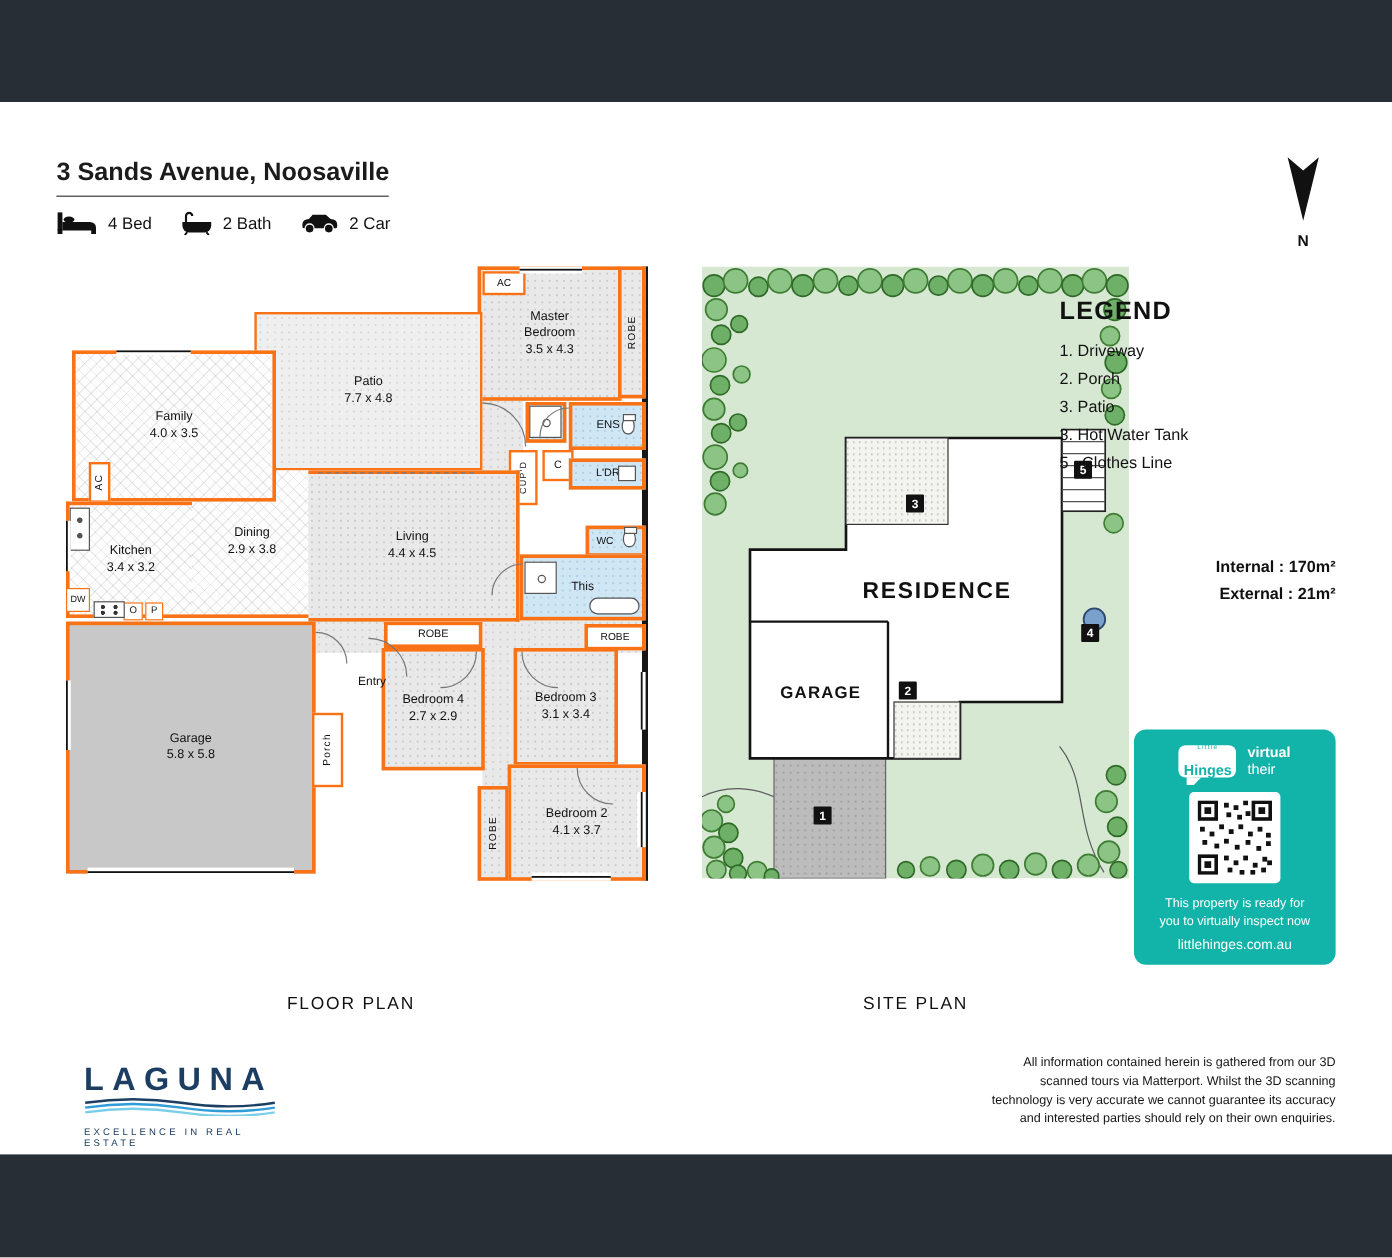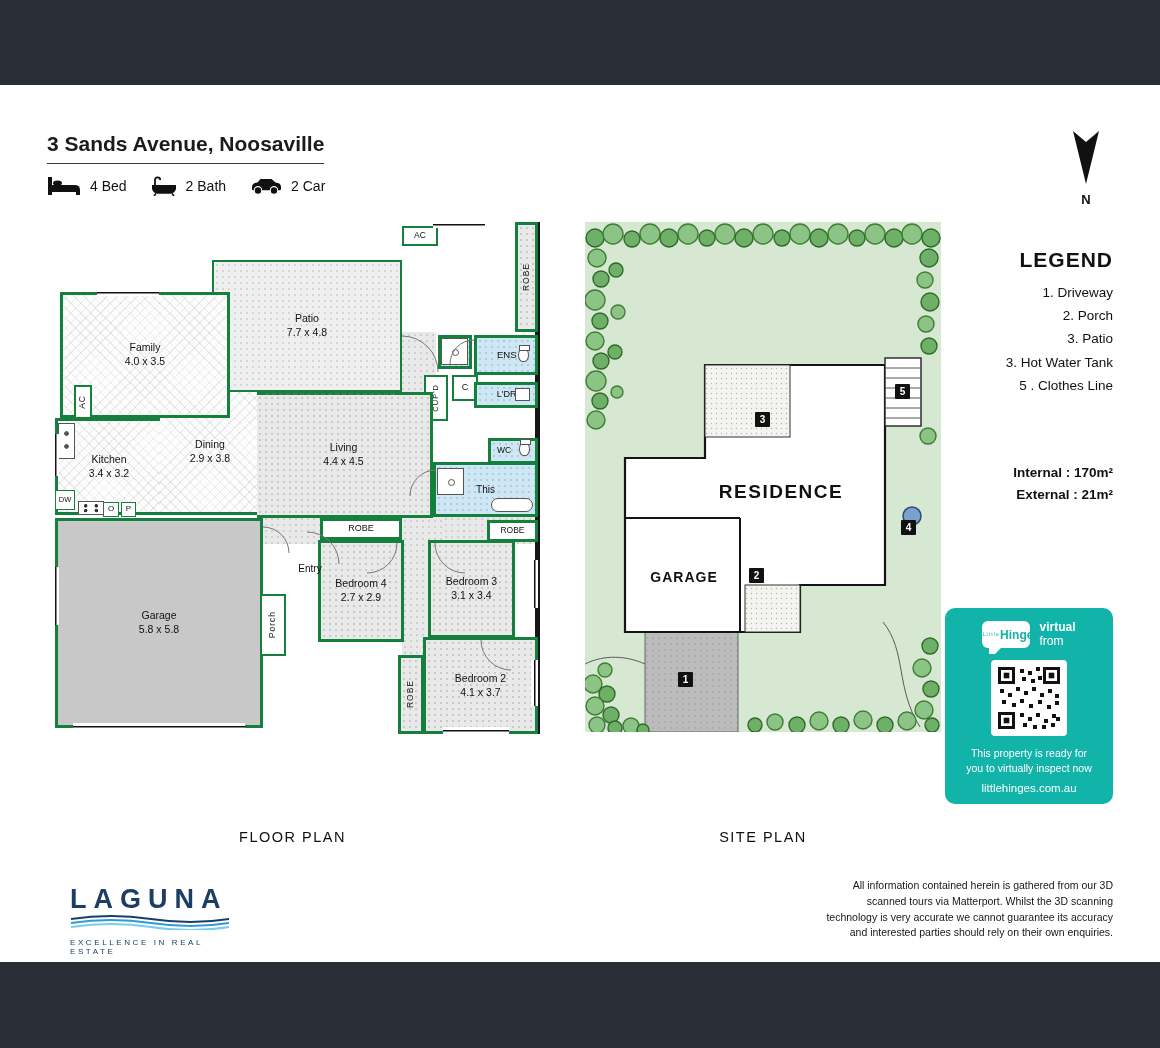--- a/index.html
+++ b/index.html
@@ -13,21 +13,21 @@
   
   .title { position: absolute; left: 47px; top: 132px; font-size: 21px; font-weight: bold; color: #1b1b1b; padding-bottom: 7px; border-bottom: 1.5px solid #3a3a3a; }
   .features { position: absolute; left: 47px; top: 176px; display: flex; align-items: center; gap: 24px; }
   .feat { display: flex; align-items: center; gap: 9px; font-size: 14px; color: #111; }
   .feat svg { display: block; }
   .north { position: absolute; left: 1066px; top: 130px; width: 40px; text-align: center; }
   .north .n-label { font-size: 13px; font-weight: bold; margin-top: 2px; }
 
   
   .floorplan { position: absolute; left: 45px; top: 222px; width: 495px; height: 512px; }
-  .room { position: absolute; border: 3px solid #15803d; display: flex; align-items: center; justify-content: center; text-align: center; font-size: 10.5px; line-height: 1.3; color: #111; white-space: pre-line; z-index: 1; }
+  .room { position: absolute; border: 3px solid #f97316; display: flex; align-items: center; justify-content: center; text-align: center; font-size: 10.5px; line-height: 1.3; color: #111; white-space: pre-line; z-index: 1; }
   .dots { background-color: #e9e9e9; background-image: radial-gradient(#c9c9c9 1px, transparent 1px); background-size: 6px 6px; }
   .blue { background-color: #cfe6f4; background-image: radial-gradient(#aecde2 1px, transparent 1px); background-size: 6px 6px; }
   .hatch { background-color: #fdfdfd; background-image: repeating-linear-gradient(45deg, rgba(0,0,0,.07) 0 1px, transparent 1px 7px), repeating-linear-gradient(-45deg, rgba(0,0,0,.07) 0 1px, transparent 1px 7px); }
   .garagefill { background: #c8c8c8; }
   .patiofill { background-color: #efefef; background-image: radial-gradient(#d6d6d6 1px, transparent 1px); background-size: 6px 6px; border-width: 2px; }
   .hall { position: absolute; background-color: #e9e9e9; background-image: radial-gradient(#cfcfcf 1px, transparent 1px); background-size: 6px 6px; z-index: 0; }
   .vtext { writing-mode: vertical-rl; transform: rotate(180deg); letter-spacing: 1px; }
   .mini { font-size: 8.5px; border-width: 2px; background: #fff; }
   .tiny { font-size: 8px; border-width: 1.5px; background: #fff; }
   .lblonly { position: absolute; display: flex; align-items: center; justify-content: center; font-size: 10px; color: #111; z-index: 2; }
@@ -99,29 +99,29 @@
 
   
   .siteplan { position: absolute; left: 585px; top: 222px; width: 356px; height: 510px; }
   .b1 { fill: #6fb068; stroke: #2f6b28; stroke-width: 1.4; }
   .b2 { fill: #8cc485; stroke: #3f7d34; stroke-width: 1.4; }
   .sp-text { font-family: "Liberation Sans", sans-serif; font-weight: bold; fill: #111; }
   .marker-box { fill: #111; }
   .marker-num { font-family: "Liberation Sans", sans-serif; font-size: 10px; font-weight: bold; fill: #fff; text-anchor: middle; }
 
   
-  .legend { position: absolute; right: 47px; top: 248px; width: 230px; text-align: right; }
+  .legend { position: absolute; right: 47px; top: 248px; width: 230px; text-align: left; }
   .legend-title { font-size: 21px; font-weight: bold; letter-spacing: 1px; margin-bottom: 9px; color: #111; }
   .legend-item { font-size: 13.5px; line-height: 1.72; color: #111; }
   .areas { position: absolute; right: 47px; top: 462px; width: 230px; text-align: right; font-size: 13.5px; font-weight: bold; line-height: 1.65; color: #111; }
 
   
   .vt-card { position: absolute; left: 945px; top: 608px; width: 168px; height: 196px; background: #12b3a8; border-radius: 10px; }
   .vt-logo { position: absolute; left: 0; top: 13px; width: 168px; display: flex; justify-content: center; align-items: center; gap: 9px; }
-  .bubble { position: relative; width: 48px; height: 27px; background: #fff; border-radius: 6px; display: flex; flex-direction: row; align-items: center; justify-content: space-between; line-height: 1; }
+  .bubble { position: relative; width: 48px; height: 27px; background: #fff; border-radius: 6px; display: flex; flex-direction: column; align-items: center; justify-content: space-between; line-height: 1; }
   .bubble::after { content: ""; position: absolute; left: 7px; bottom: -6px; width: 0; height: 0; border: 6px solid transparent; border-top-color: #fff; border-left-color: #fff; border-bottom-width: 0; }
   .bubble .b-small { font-size: 5.5px; color: #12b3a8; letter-spacing: 1px; }
   .bubble .b-brand { font-size: 12px; font-weight: bold; color: #12b3a8; }
   .vt-words { color: #fff; line-height: 1.1; }
   .vt-words .w1a { font-size: 12px; font-weight: bold; }
   .vt-words .w2a { font-size: 12px; }
   .qr-box { position: absolute; left: 46px; top: 52px; width: 76px; height: 76px; background: #fff; border-radius: 4px; display: flex; align-items: center; justify-content: center; }
   .vt-msg { position: absolute; left: 8px; top: 138px; width: 152px; text-align: center; color: #fff; font-size: 10.5px; line-height: 1.4; white-space: pre-line; }
   .vt-site { position: absolute; left: 0; top: 174px; width: 168px; text-align: center; color: #fff; font-size: 11.5px; }
 
@@ -184,20 +184,23 @@
     </svg>
     <div class="n-label">N</div>
   </div>
 
   <div class="floorplan">
     <div class="hall h1"></div>
     <div class="hall h2"></div>
     <div class="hall h3"></div>
     <div class="rwall"></div>
 
+    <div class="room dots r-master"><span>Master
+Bedroom
+3.5 x 4.3</span></div>
     <div class="room dots r-robetop"><span class="vtext">ROBE</span></div>
     <div class="room mini r-acbox"><span>AC</span></div>
     <div class="room blue r-ensshower"></div>
     <div class="room blue r-ens"><span>ENS</span></div>
     <div class="room r-cupd"><span class="vtext">CUP'D</span></div>
     <div class="room r-closet"><span>C</span></div>
     <div class="room blue r-ldry"><span>L'DRY</span></div>
     <div class="room patiofill r-patio"><span>Patio
 7.7 x 4.8</span></div>
     <div class="room hatch r-dining"><span>Dining
@@ -389,21 +392,21 @@
   </div>
 
   <div class="vt-card">
     <div class="vt-logo">
       <div class="bubble">
         <span class="b-small">Little</span>
         <span class="b-brand">Hinges</span>
       </div>
       <div class="vt-words">
         <div class="w1a">virtual</div>
-        <div class="w2a">from</div>
+        <div class="w2a">their</div>
       </div>
     </div>
     <div class="qr-box">
       <svg width="62" height="62" viewBox="0 0 62 62" fill="#111">
         <rect x="0" y="0" width="17" height="17"></rect>
           <rect x="3" y="3" width="11" height="11" fill="#fff"></rect>
           <rect x="5.7" y="5.7" width="5.6" height="5.6"></rect>
         <rect x="45" y="0" width="17" height="17"></rect>
           <rect x="48" y="3" width="11" height="11" fill="#fff"></rect>
           <rect x="50.7" y="5.7" width="5.6" height="5.6"></rect>

